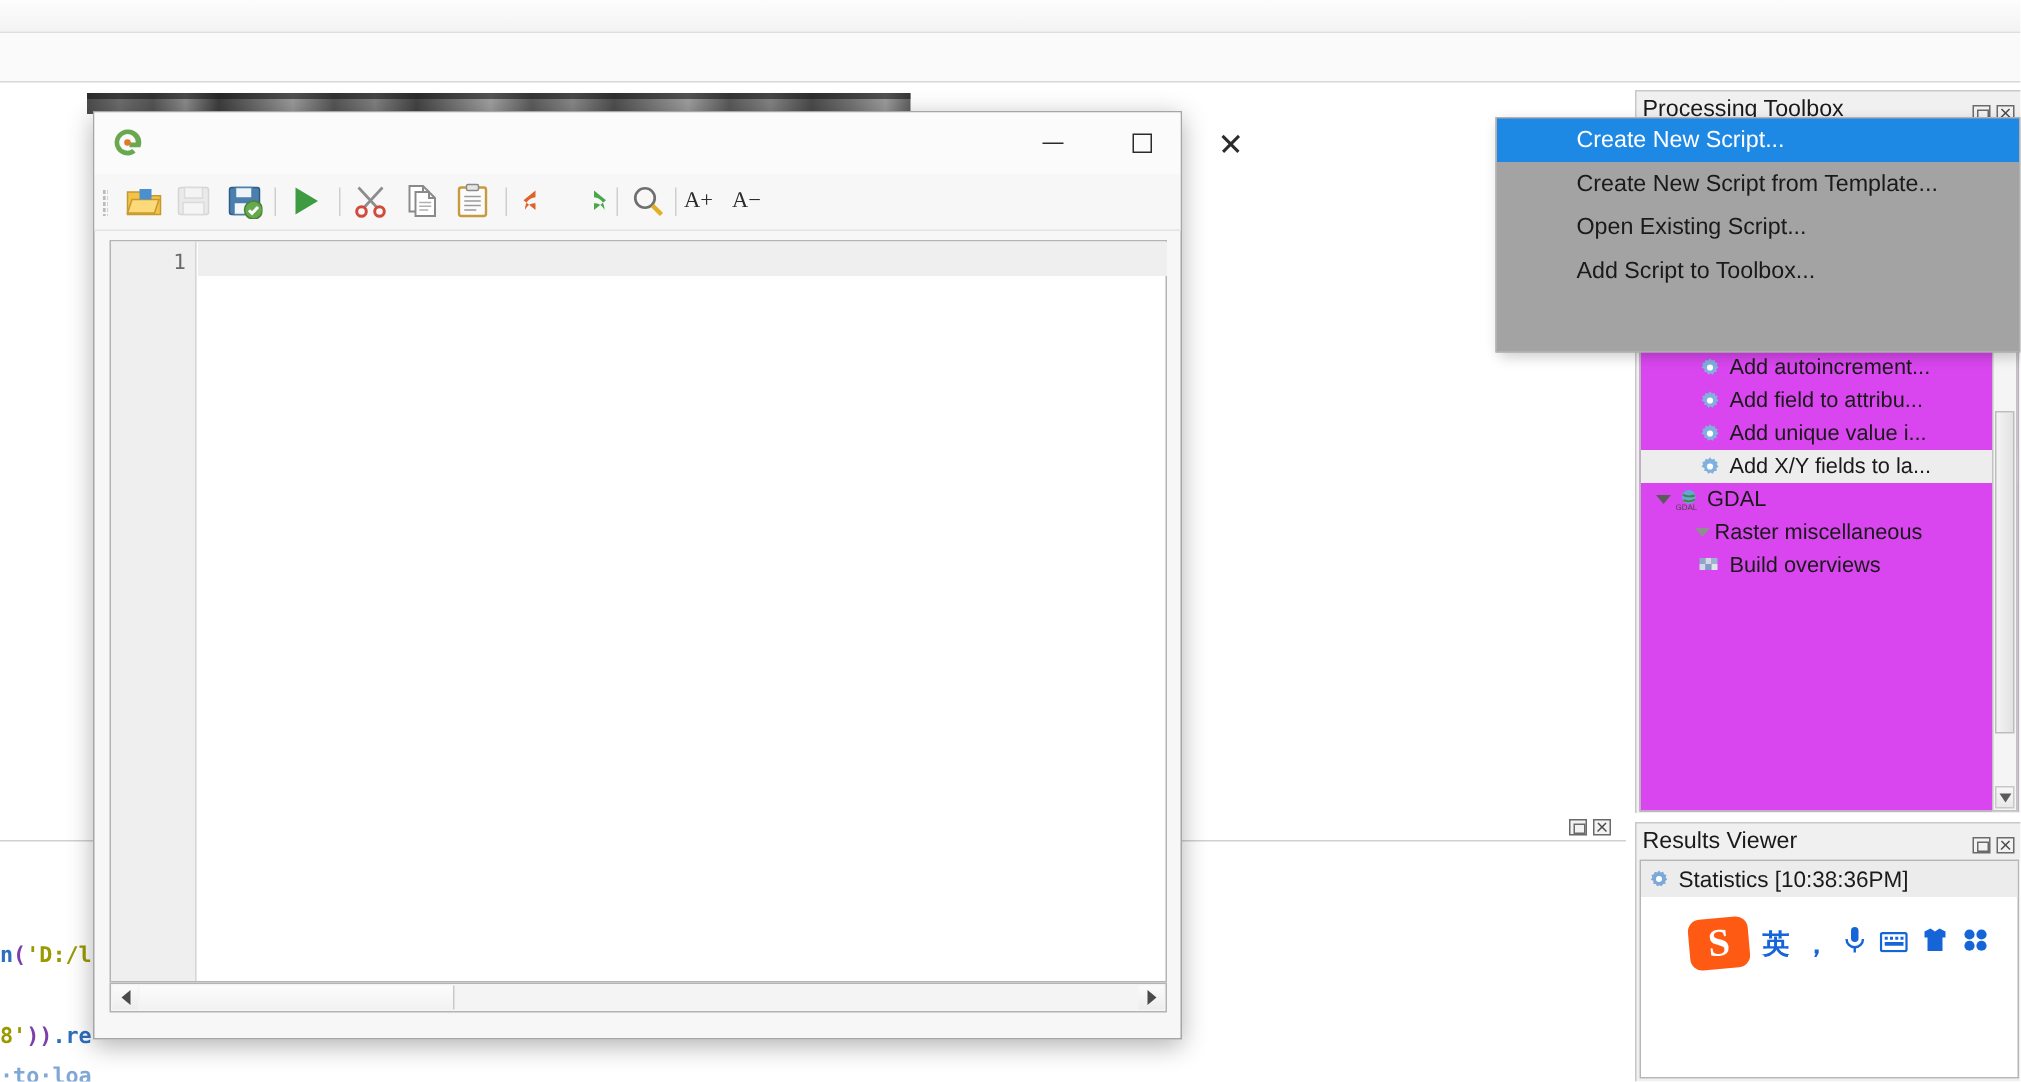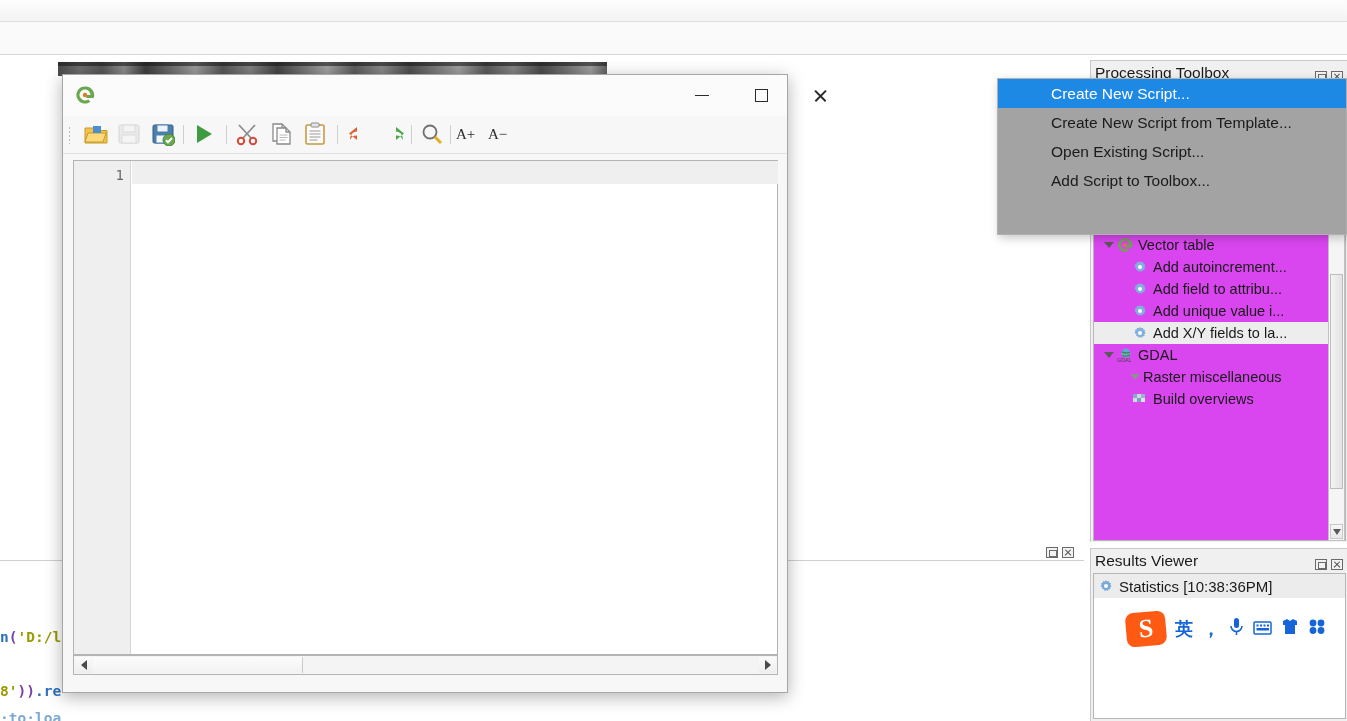--- a/index.html
+++ b/index.html
@@ -351,28 +351,20 @@
             </svg>
             <span>Set M value</span>
           </div>
           <div class="tree-row" style="padding-left: 38px;">
             <svg class="gear" viewBox="0 0 16 16">
               <path d="M8 1.9l1.25 1.35 1.75-.5.4 1.75 1.75.5-.6 1.7 1.15 1.3-1.45 1.15.35 1.75-1.85.25-.8 1.65-1.55-.8-1.65.8-.8-1.65-1.85-.25.35-1.75L2.3 8.0l1.15-1.3-.6-1.7 1.75-.5.4-1.75 1.75.5z" fill="#7fb0de"></path>
               <circle cx="8" cy="8" r="2.05" fill="#ffffff"></circle>
             </svg>
             <span>Set Z value</span>
           </div>
-          <div class="tree-row" style="padding-left: 10px;">
-            <span class="arrow"></span>
-            <svg class="gear" viewBox="0 0 18 18">
-              <path d="M9 1.3a7.7 7.7 0 1 0 4.8 13.7l-2-2A4.9 4.9 0 1 1 13.9 9h-3.8v2.8h6.6A7.7 7.7 0 0 0 9 1.3z" fill="#6aa84f"></path>
-              <circle cx="9" cy="9" r="2" fill="#e07b2a"></circle>
-            </svg>
-            <span>Vector table</span>
-          </div>
           <div class="tree-row" style="padding-left: 38px;">
             <svg class="gear" viewBox="0 0 16 16">
               <path d="M8 1.9l1.25 1.35 1.75-.5.4 1.75 1.75.5-.6 1.7 1.15 1.3-1.45 1.15.35 1.75-1.85.25-.8 1.65-1.55-.8-1.65.8-.8-1.65-1.85-.25.35-1.75L2.3 8.0l1.15-1.3-.6-1.7 1.75-.5.4-1.75 1.75.5z" fill="#7fb0de"></path>
               <circle cx="8" cy="8" r="2.05" fill="#ffffff"></circle>
             </svg>
             <span>Add autoincrement...</span>
           </div>
           <div class="tree-row" style="padding-left: 38px;">
             <svg class="gear" viewBox="0 0 16 16">
               <path d="M8 1.9l1.25 1.35 1.75-.5.4 1.75 1.75.5-.6 1.7 1.15 1.3-1.45 1.15.35 1.75-1.85.25-.8 1.65-1.55-.8-1.65.8-.8-1.65-1.85-.25.35-1.75L2.3 8.0l1.15-1.3-.6-1.7 1.75-.5.4-1.75 1.75.5z" fill="#7fb0de"></path>

